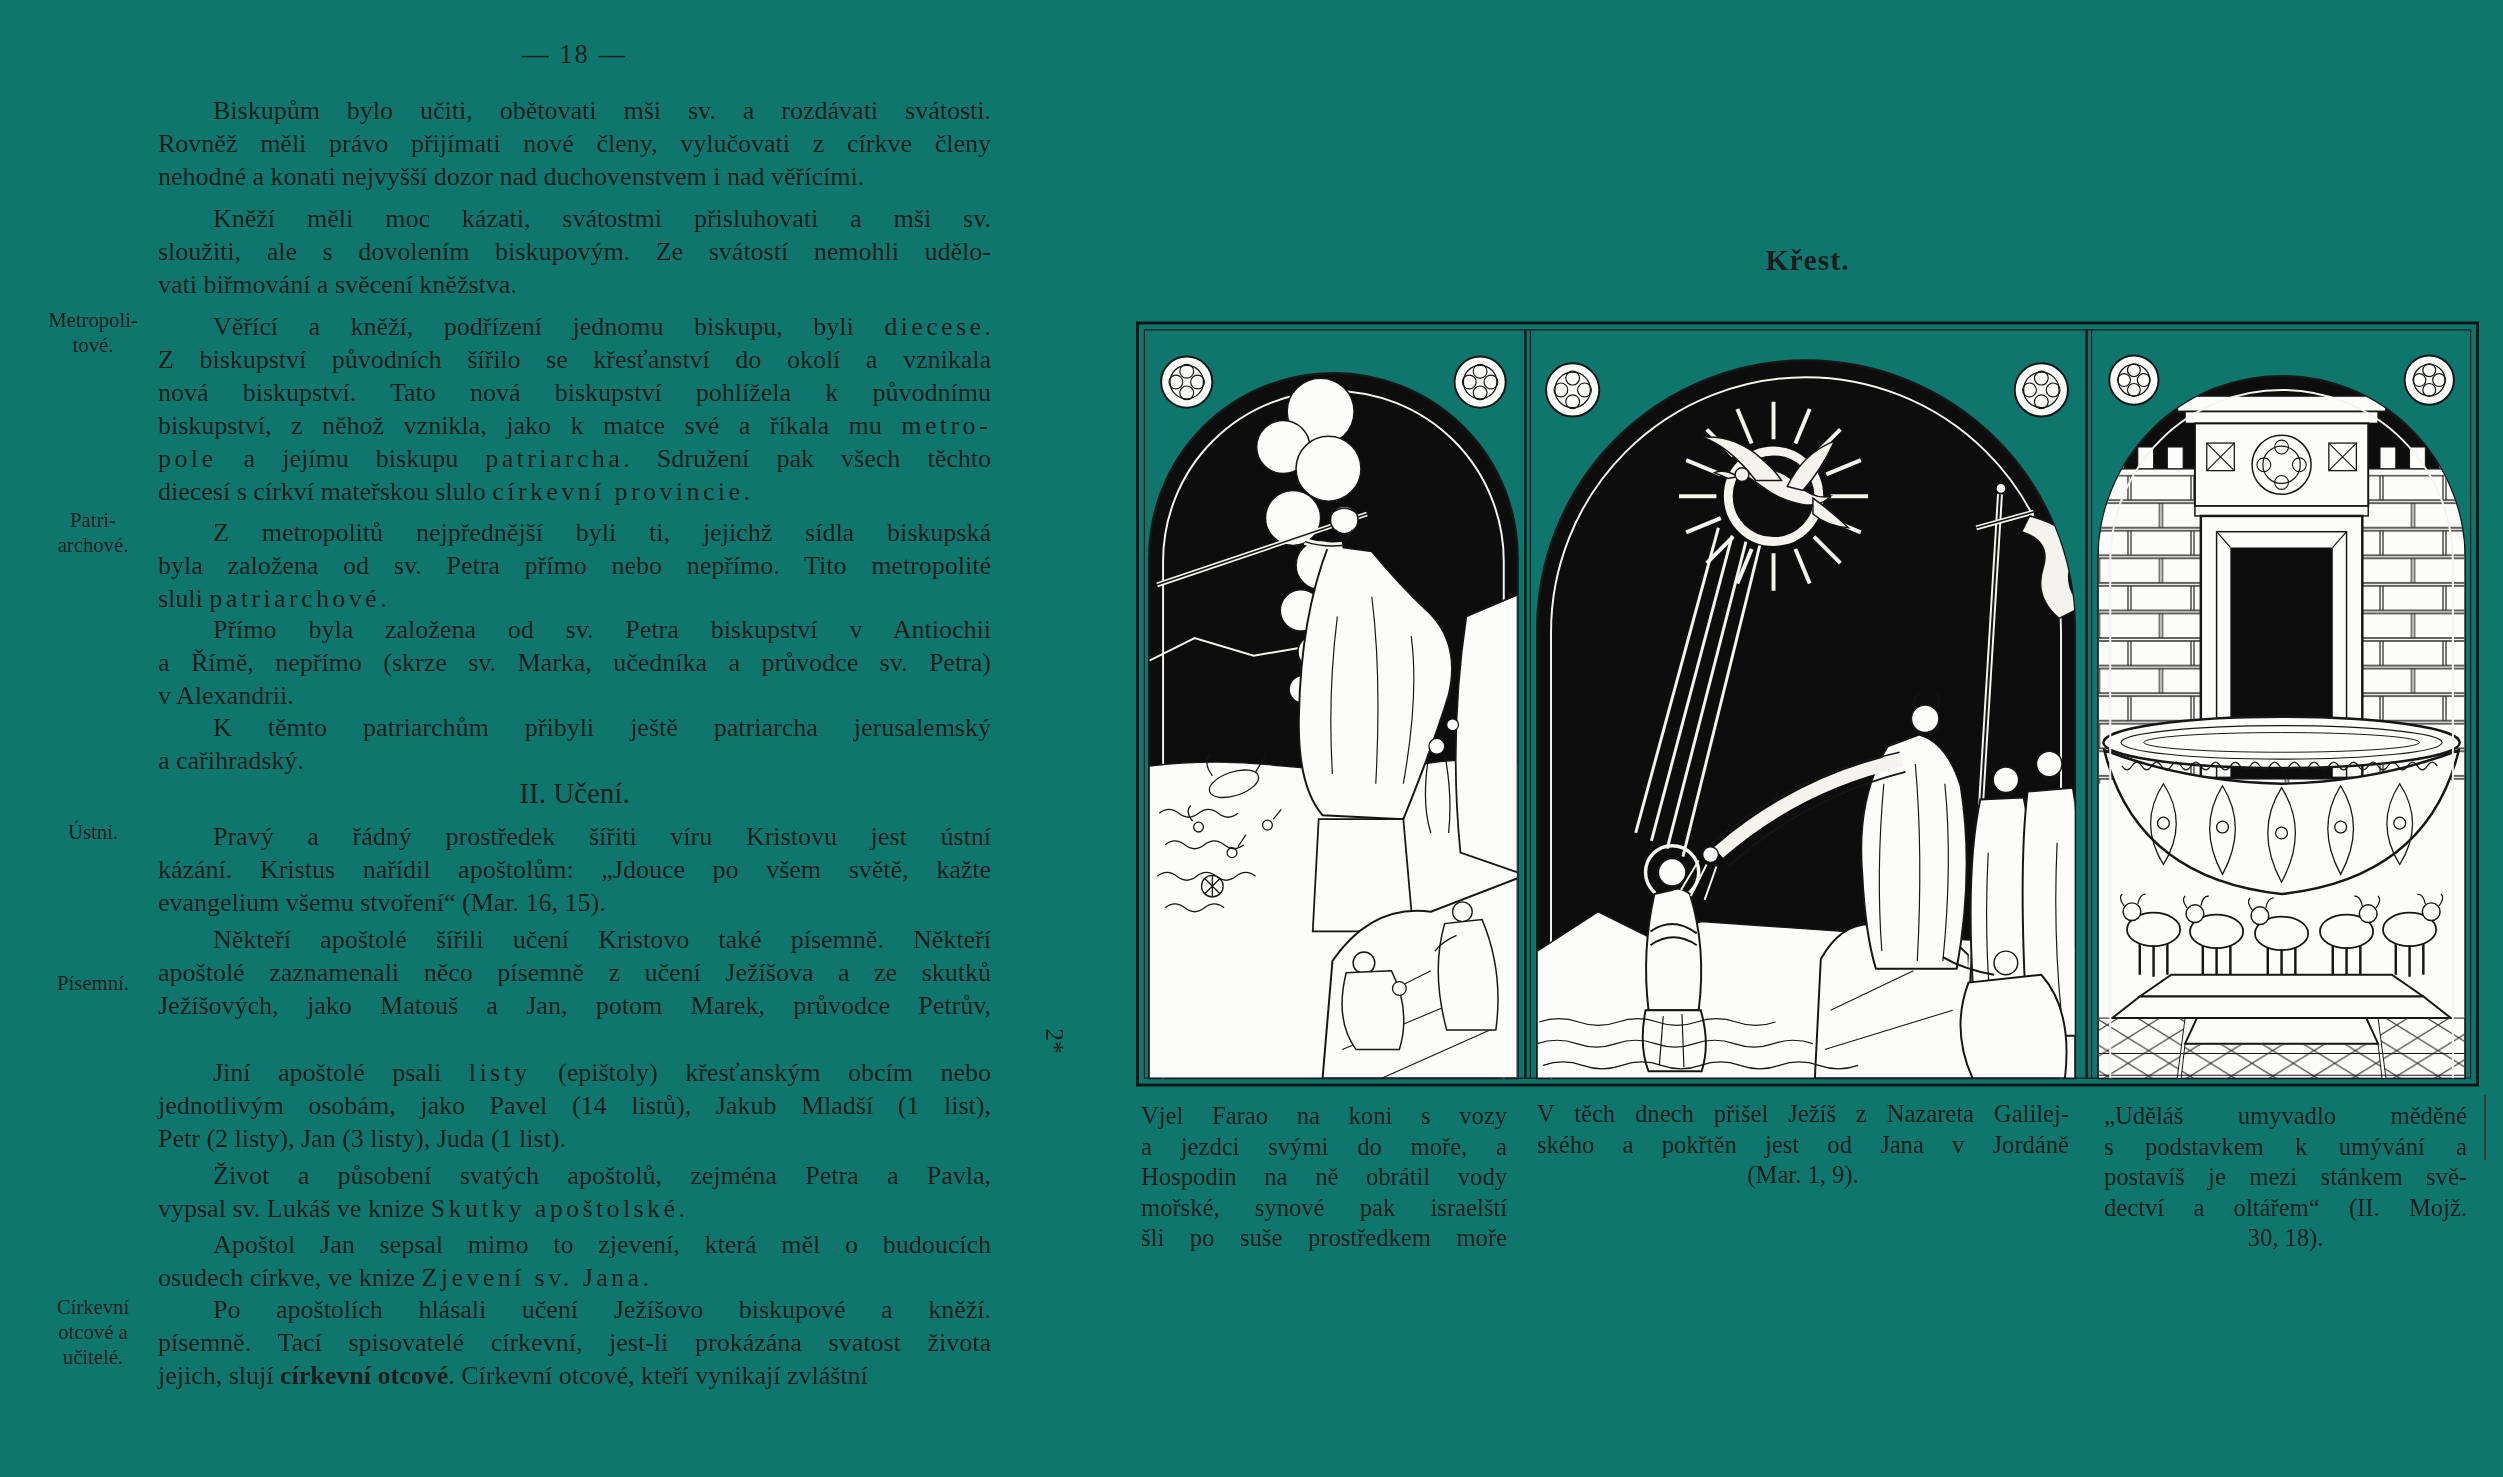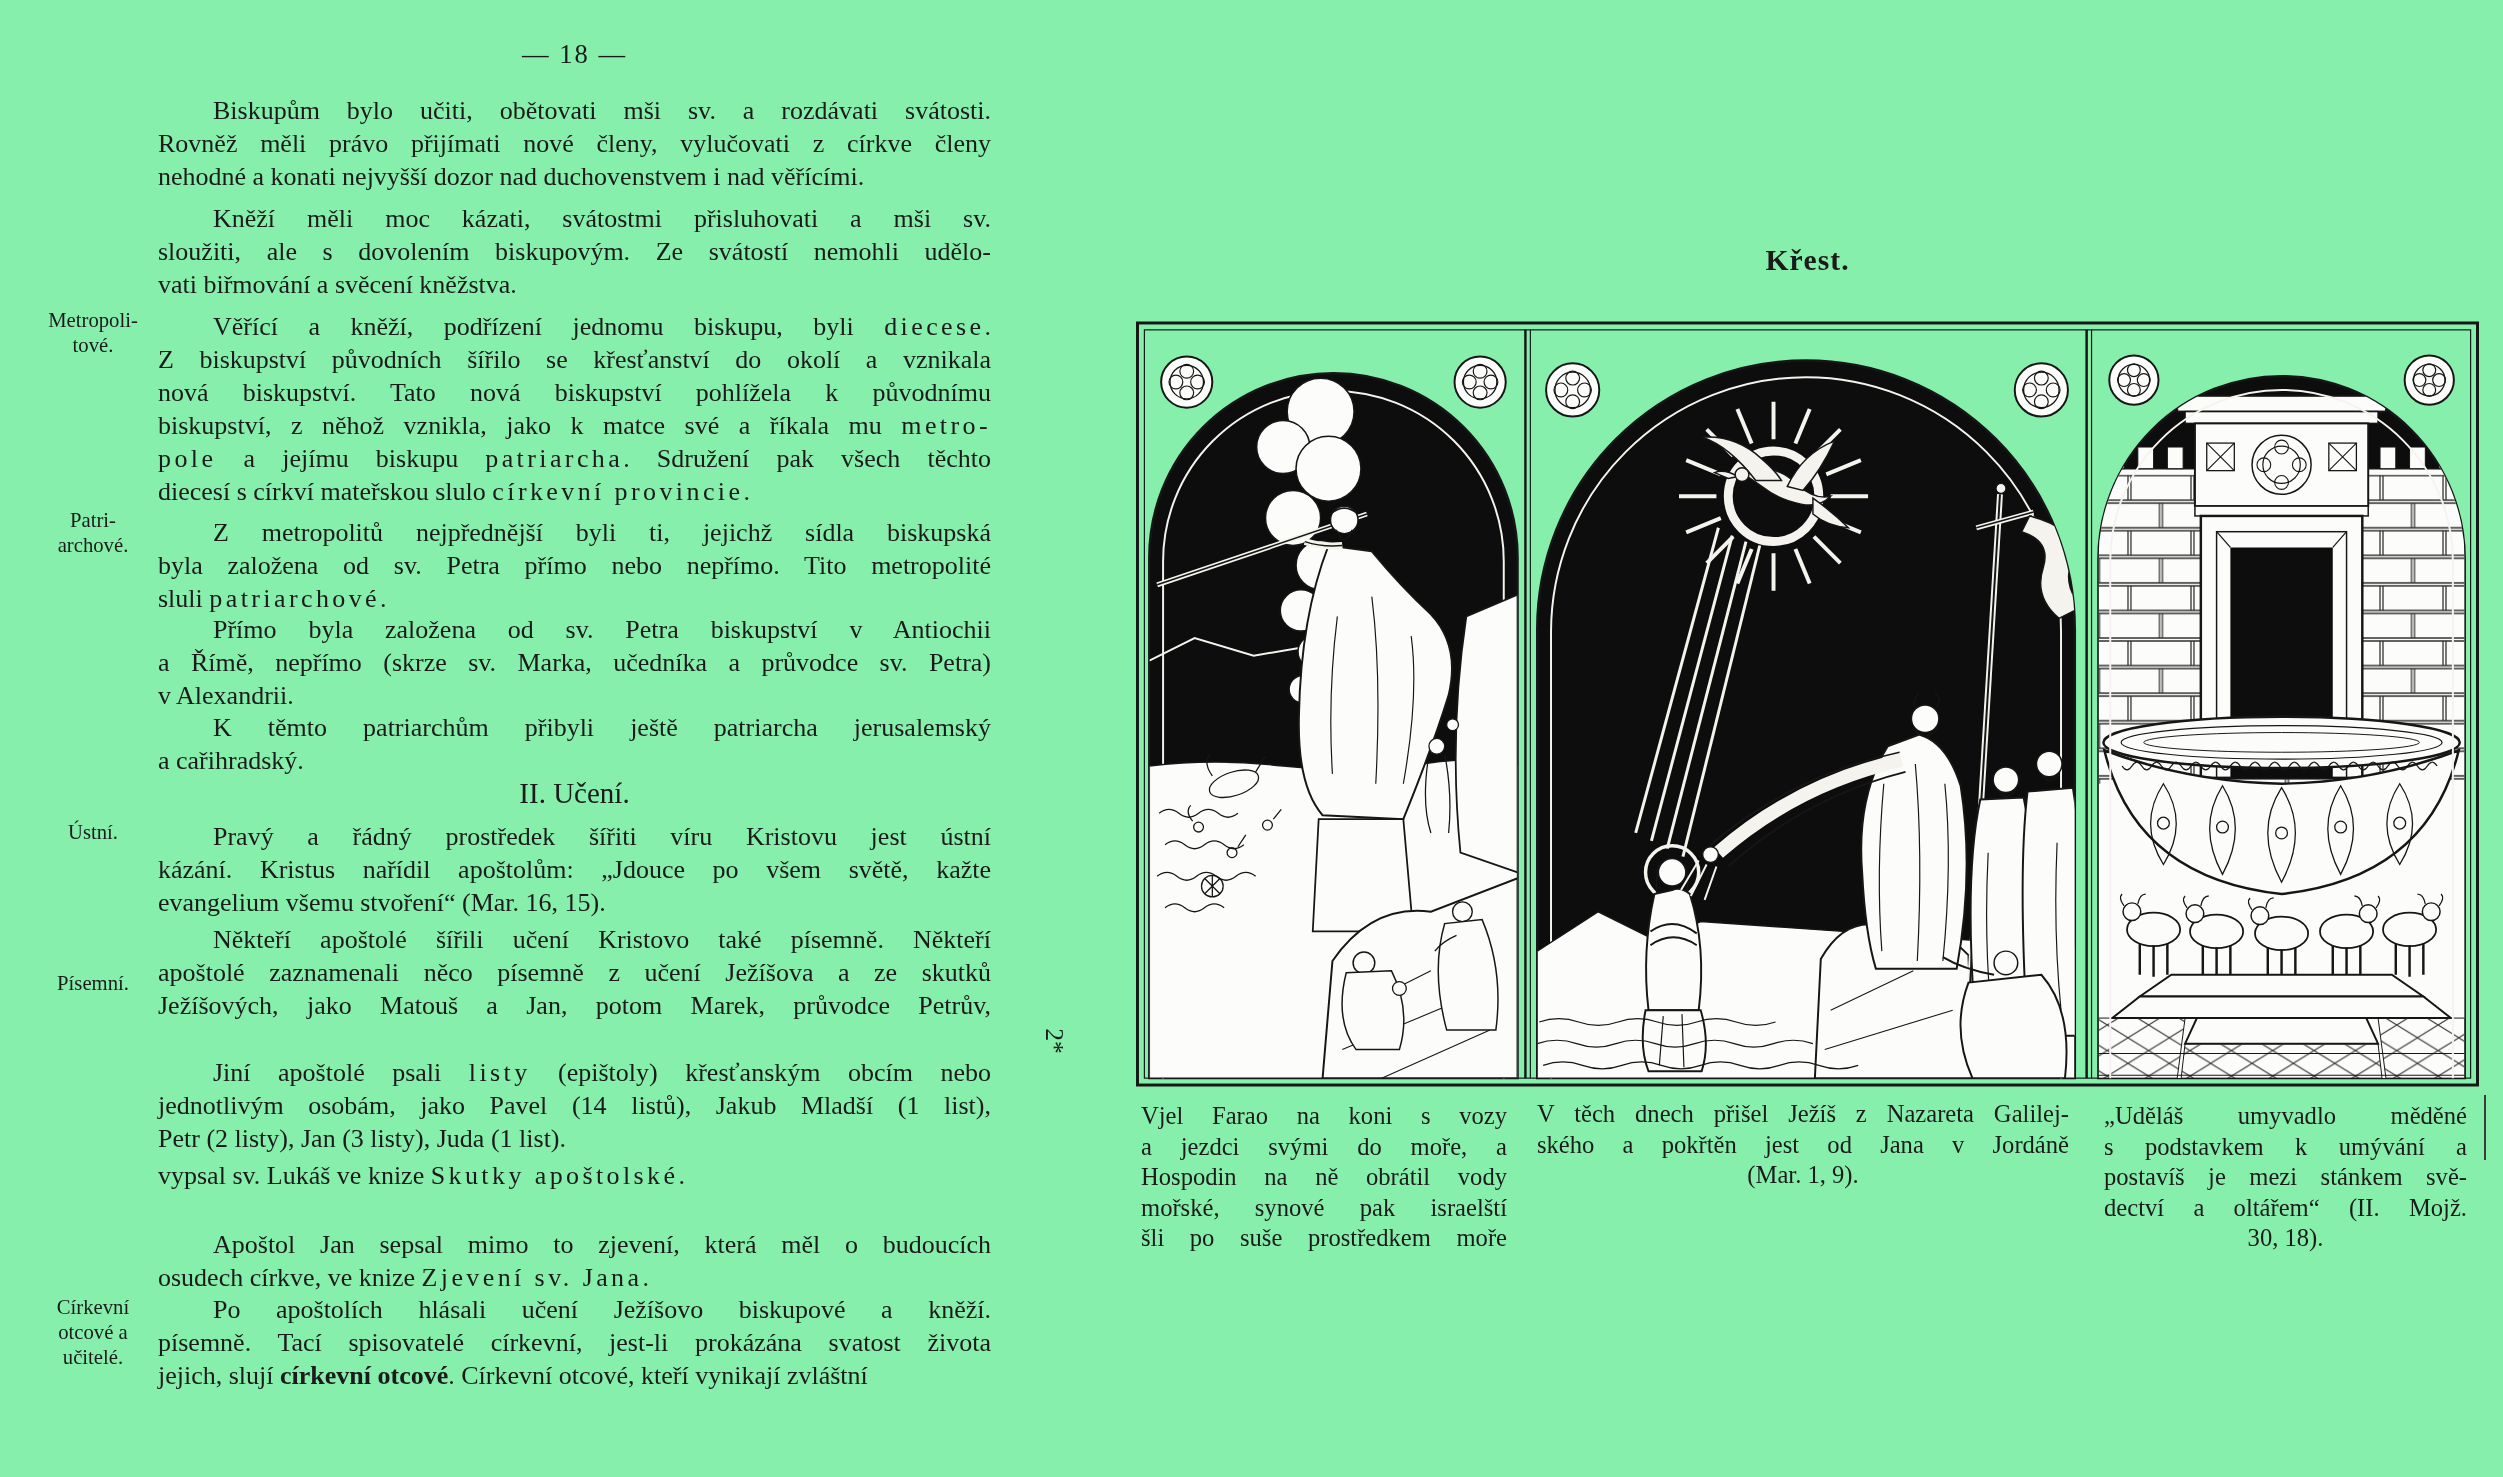--- a/index.html
+++ b/index.html
@@ -1,18 +1,18 @@
 <!DOCTYPE html>
 <html><head>
 <meta charset="utf-8">
 <style>
   html,body{margin:0;padding:0;background:#e8e8e4;}
   .page{
     position:relative;width:2503px;height:1478px;overflow:hidden;
-    background:#86efac;color:#1b1b1b;
+    background:#0f766e;color:#1b1b1b;
     font-family:"Liberation Serif","DejaVu Serif",serif;
   }
   
   .pagenum{position:absolute;top:39px;left:158px;width:833px;text-align:center;
     font-size:26.6px;letter-spacing:2px;}
   #text-col{position:absolute;left:158px;top:0;width:833px;height:1478px;}
   .block{position:absolute;left:0;width:100%;}
   .line{font-size:26px;line-height:33px;}
   .jl{text-align:justify;text-align-last:justify;}
   .ll{text-align:left;}
@@ -108,20 +108,21 @@
         <div class="line jl ind">Někteří apoštolé šířili učení Kristovo také písemně. Někteří</div>
         <div class="line jl">apoštolé zaznamenali něco písemně z učení Ježíšova a ze skutků</div>
         <div class="line jl">Ježíšových, jako Matouš a Jan, potom Marek, průvodce Petrův,</div>
       </div>
       <div class="block" style="top: 1056px;">
         <div class="line jl ind">Jiní apoštolé psali <ls>listy</ls> (epištoly) křesťanským obcím nebo</div>
         <div class="line jl">jednotlivým osobám, jako Pavel (14 listů), Jakub Mladší (1 list),</div>
         <div class="line ll">Petr (2 listy), Jan (3 listy), Juda (1 list).</div>
       </div>
       <div class="block" style="top: 1159px;">
+        <div class="line jl ind">Život a působení svatých apoštolů, zejména Petra a Pavla,</div>
         <div class="line ll">vypsal sv. Lukáš ve knize <ls>Skutky apoštolské</ls>.</div>
       </div>
       <div class="block" style="top: 1228px;">
         <div class="line jl ind">Apoštol Jan sepsal mimo to zjevení, která měl o budoucích</div>
         <div class="line ll">osudech církve, ve knize <ls>Zjevení sv. Jana</ls>.</div>
       </div>
       <div class="block" style="top: 1293px;">
         <div class="line jl ind">Po apoštolích hlásali učení Ježíšovo biskupové a kněží.</div>
         <div class="line jl">písemně. Tací spisovatelé církevní, jest-li prokázána svatost života</div>
         <div class="line ll">jejich, slují <b>církevní otcové</b>. Církevní otcové, kteří vynikají zvláštní</div>

